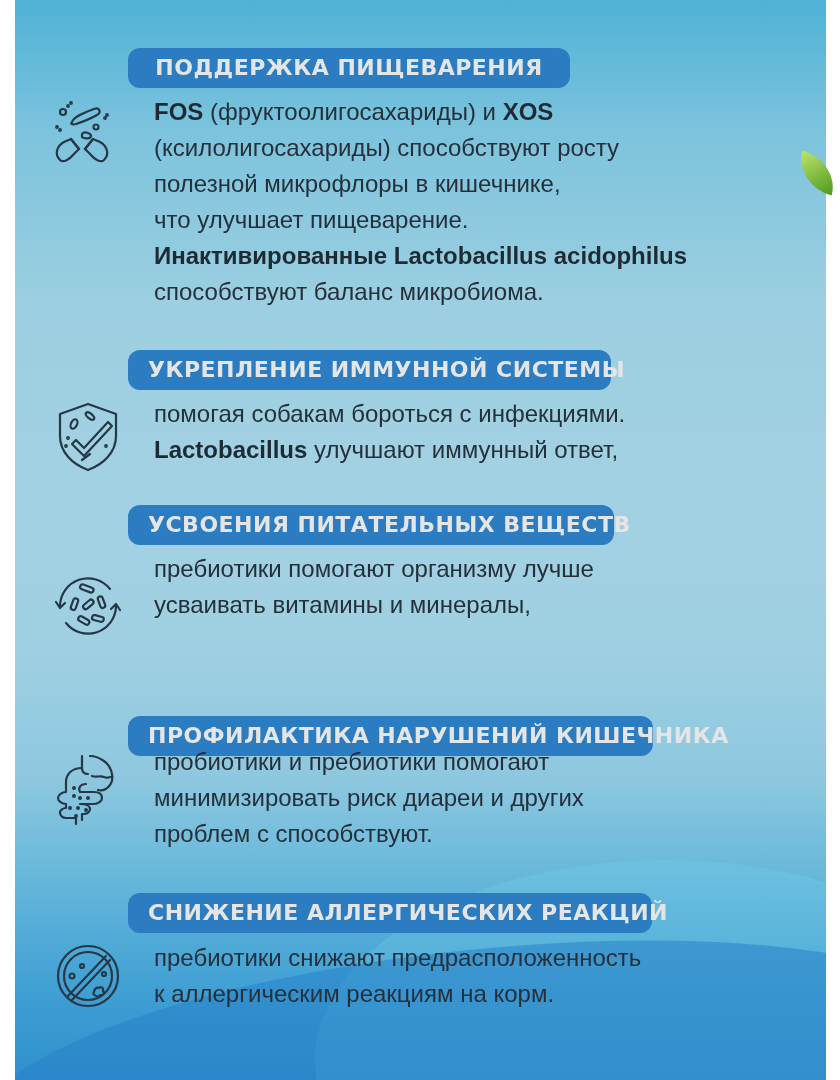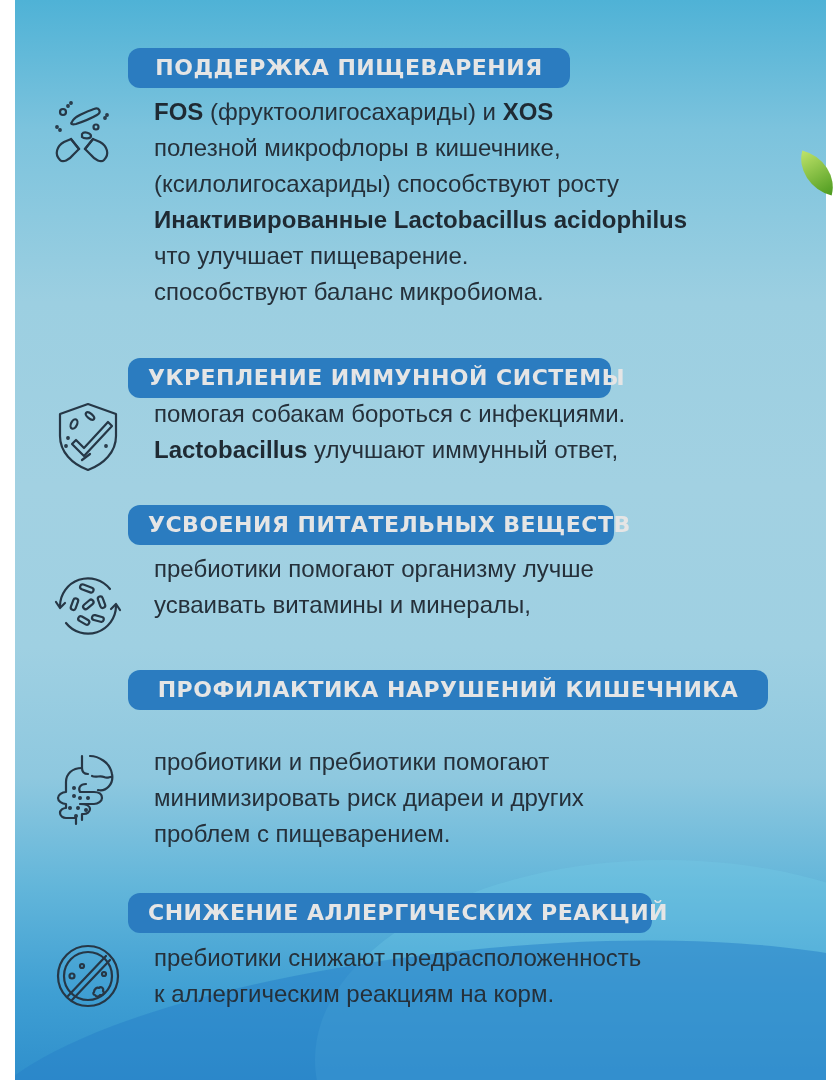--- a/index.html
+++ b/index.html
@@ -49,28 +49,28 @@
     <circle cx="18" cy="10" r="0.8"></circle>
       <circle cx="21" cy="7" r="0.8"></circle>
       <circle cx="10" cy="34" r="0.8"></circle>
       <circle cx="7" cy="31" r="0.8"></circle>
     <circle cx="55" cy="22" r="0.8"></circle>
       <circle cx="57" cy="19" r="0.8"></circle>
   </svg>
 </div>
 <div class="body-text" style="top:94px;">
   <div><b>FOS</b><span> (фруктоолигосахариды) и </span><b>XOS</b></div>
+  <div>(ксилолигосахариды) способствуют росту</div>
   <div>полезной микрофлоры в кишечнике,</div>
-  <div>(ксилолигосахариды) способствуют росту</div>
+  <div>что улучшает пищеварение.</div>
   <div><b>Инактивированные Lactobacillus acidophilus</b></div>
-  <div>что улучшает пищеварение.</div>
   <div>способствуют баланс микробиома.</div>
 </div>
 
-<div class="pill" style="top:358px;width:483px;">УКРЕПЛЕНИЕ ИММУННОЙ СИСТЕМЫ</div>
+<div class="pill" style="top:350px;width:483px;">УКРЕПЛЕНИЕ ИММУННОЙ СИСТЕМЫ</div>
 <div class="icon" style="top:398px;">
   <svg viewBox="0 0 76 76" fill="none" stroke="#263746" stroke-width="2.2" stroke-linecap="round" stroke-linejoin="round">
     <path d="M38 6L10 16v22c0 16 12 28 28 34 16-6 28-18 28-34V16z"></path>
     <path d="M26 42l8 8 24-26 4 4-28 30-12-12z"></path>
     <ellipse cx="24" cy="26" rx="3" ry="5" transform="rotate(25 24 26)"></ellipse>
     <ellipse cx="40" cy="18" rx="2.5" ry="5" transform="rotate(-50 40 18)"></ellipse>
     <path d="M32 62l8-6"></path>
     <circle cx="18" cy="40" r="0.8"></circle>
       <circle cx="16" cy="48" r="0.8"></circle>
       <circle cx="56" cy="48" r="0.8"></circle>
@@ -94,42 +94,42 @@
     <rect x="46" y="32" width="12" height="5" rx="2.5" transform="rotate(70 52 34)"></rect>
     <rect x="28" y="50" width="12" height="5" rx="2.5" transform="rotate(30 34 52)"></rect>
     <rect x="42" y="48" width="12" height="5" rx="2.5" transform="rotate(15 48 50)"></rect>
   </svg>
 </div>
 <div class="body-text" style="top:551px;">
   <div>пребиотики помогают организму лучше</div>
   <div>усваивать витамины и минералы,</div>
 </div>
 
-<div class="pill" style="top:670px;width:640px;">ПРОФИЛАКТИКА НАРУШЕНИЙ КИШЕЧНИКА</div>
+<div class="pill" style="top:716px;width:525px;">ПРОФИЛАКТИКА НАРУШЕНИЙ КИШЕЧНИКА</div>
 <div class="icon" style="top:752px;">
   <svg viewBox="0 0 76 76" fill="none" stroke="#263746" stroke-width="2.2" stroke-linecap="round" stroke-linejoin="round">
     <path d="M32 4v12c0 4 2 6 6 6"></path>
     <path d="M40 4c8 0 20 6 22 18 2 10-6 18-14 16"></path>
     <path d="M42 24c4 2 8-1 12 1s6-1 8 0"></path>
     <path d="M32 16c-10 0-16 6-16 14v10c-4 0-8 3-8 6s4 6 8 6v4c-3 0-6 2-6 5s3 5 6 5h10v6"></path>
     <path d="M36 32c-6 0-8 4-6 8h14c6 0 8 3 8 6s-4 6-8 6H30c6 0 10 2 10 5s-3 5-6 5h-2v6"></path>
     <circle cx="24" cy="36" r="0.9"></circle>
       <circle cx="24" cy="44" r="0.9"></circle>
       <circle cx="30" cy="46" r="0.9"></circle>
       <circle cx="38" cy="46" r="0.9"></circle>
     <circle cx="20" cy="56" r="0.9"></circle>
       <circle cx="28" cy="56" r="0.9"></circle>
       <circle cx="36" cy="58" r="0.9"></circle>
       <circle cx="26" cy="64" r="0.9"></circle>
   </svg>
 </div>
 <div class="body-text" style="top:744px;">
   <div>пробиотики и пребиотики помогают</div>
   <div>минимизировать риск диареи и других</div>
-  <div>проблем с пищеварением.</div>
+  <div>проблем с способствуют.</div>
 </div>
 
 <div class="pill" style="top:893px;width:524px;">СНИЖЕНИЕ АЛЛЕРГИЧЕСКИХ РЕАКЦИЙ</div>
 <div class="icon" style="top:938px;">
   <svg viewBox="0 0 76 76" fill="none" stroke="#263746" stroke-width="2.2" stroke-linecap="round" stroke-linejoin="round">
     <circle cx="38" cy="38" r="30"></circle>
     <circle cx="38" cy="38" r="24"></circle>
     <path d="M56 18L18 58"></path>
     <path d="M60 22L22 62"></path>
     <circle cx="22" cy="38" r="2.5"></circle>

